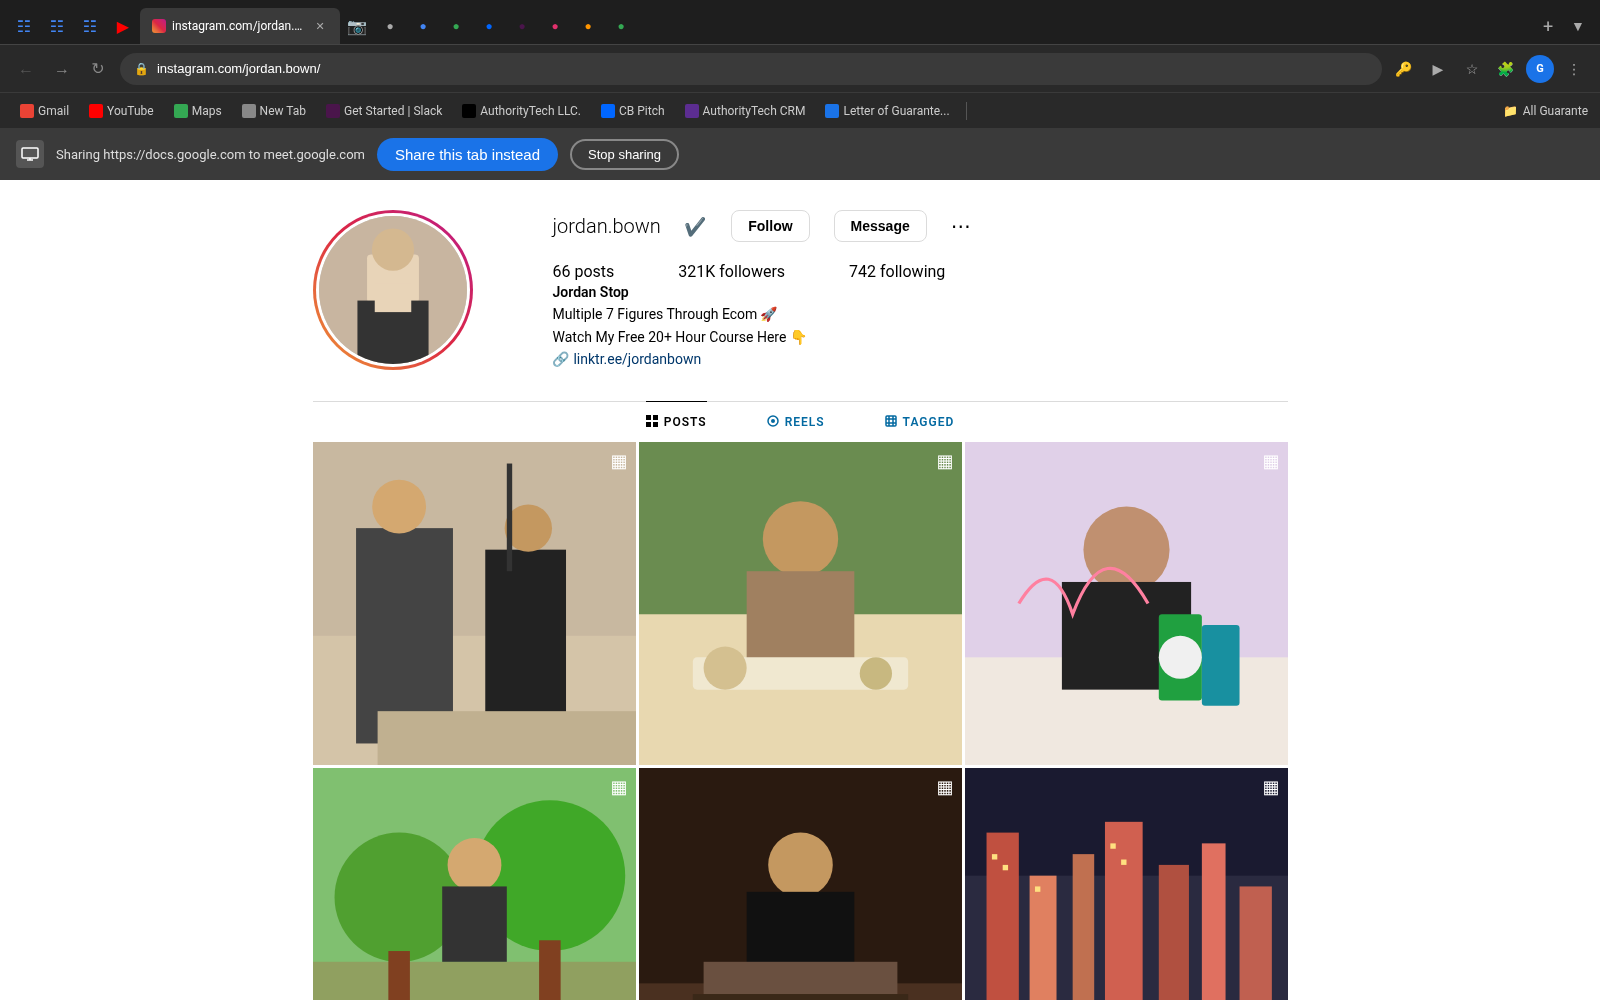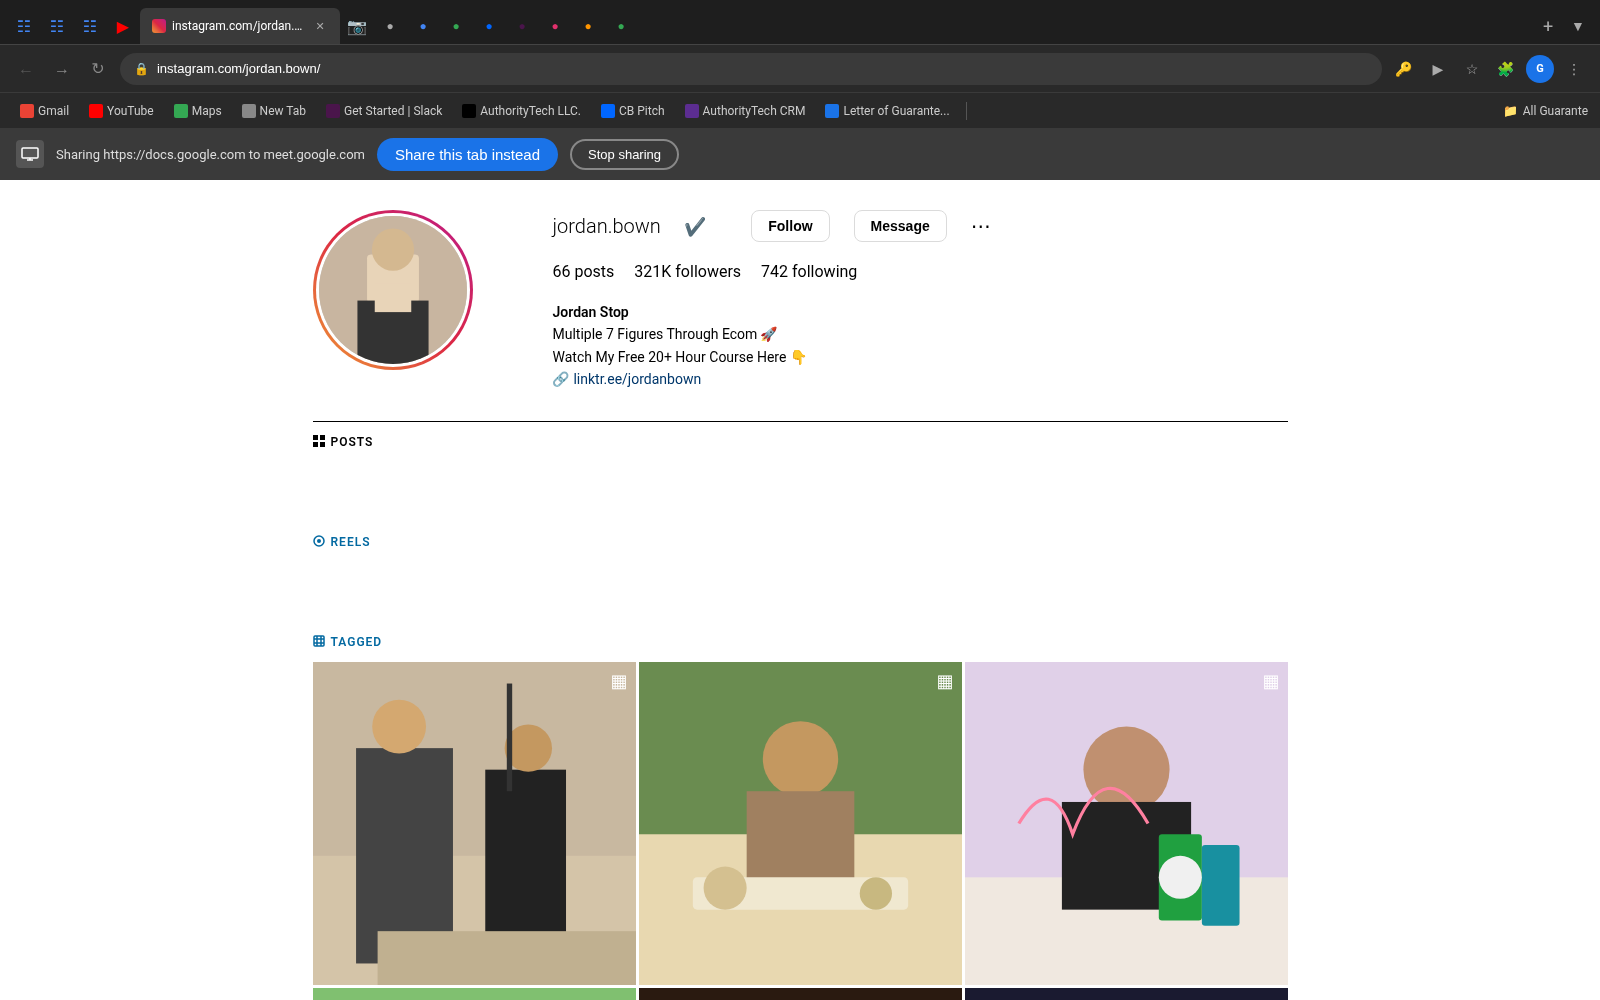--- a/index.html
+++ b/index.html
@@ -57,31 +57,31 @@
     
     .profile-section { max-width: 975px; margin: 0 auto; padding: 30px 0; display: flex; gap: 80px; align-items: flex-start; }
     .profile-avatar-wrap { flex-shrink: 0; }
     .profile-avatar-ring { width: 160px; height: 160px; border-radius: 50%; padding: 3px; background: linear-gradient(45deg, #f09433, #e6683c, #dc2743, #cc2366, #bc1888); }
     .profile-avatar-inner { width: 100%; height: 100%; border-radius: 50%; background: #fff; padding: 3px; }
     .profile-avatar-img { width: 100%; height: 100%; border-radius: 50%; background: #c8c8c8; overflow: hidden; display: flex; align-items: center; justify-content: center; }
     .profile-info { flex: 1; }
     .profile-username-row { display: flex; align-items: center; gap: 24px; margin-bottom: 20px; }
     .profile-username { font-size: 20px; font-weight: 300; color: #000; }
     .profile-verified { color: #0095f6; font-size: 18px; }
-    .profile-follow-btn { background: transparent; border: 1px solid #dbdbdb; border-radius: 8px; padding: 7px 16px; font-size: 14px; font-weight: 600; cursor: pointer; color: #000; margin-left: 20px; }
+    .profile-follow-btn { background: transparent; border: 1px solid #dbdbdb; border-radius: 8px; padding: 7px 16px; font-size: 14px; font-weight: 600; cursor: pointer; color: #000; }
     .profile-message-btn { background: transparent; border: 1px solid #dbdbdb; border-radius: 8px; padding: 7px 16px; font-size: 14px; font-weight: 600; cursor: pointer; color: #000; }
-    .profile-stats { display: flex; gap: 20px; margin-bottom: 20px; }
+    .profile-stats { display: flex; gap: 64px; }
     .stat-item { font-size: 16px; color: #000; }
     .profile-bio { font-size: 14px; color: #000; line-height: 1.6; }
     .profile-bio .name { font-weight: 600; }
     .profile-bio a { color: #00376b; text-decoration: none; }
 
     
     .profile-tabs { max-width: 975px; margin: 0 auto; border-top: 1px solid #dbdbdb; }
-    .tabs-nav { display: flex; justify-content: center; gap: 60px; flex-direction: column; }
+    .tabs-nav { display: flex; justify-content: center; gap: 60px; }
     .tab-item { display: flex; align-items: center; gap: 6px; padding: 12px 0; font-size: 12px; font-weight: 600; color: #0369a1; letter-spacing: 1px; text-transform: uppercase; cursor: pointer; border-top: 1px solid transparent; margin-top: -1px; }
     .tab-item.active { color: #000; border-top-color: #000; }
 
     
     .posts-grid { max-width: 975px; margin: 0 auto; display: grid; grid-template-columns: repeat(3, 1fr); gap: 3px; }
     .post-thumb { position: relative; aspect-ratio: 1; overflow: hidden; background: #efefef; cursor: pointer; }
     .post-multi-icon { position: absolute; top: 8px; right: 8px; color: #fff; font-size: 18px; }
     .post-placeholder { width: 100%; height: 100%; display: flex; align-items: center; justify-content: center; }
 
     

